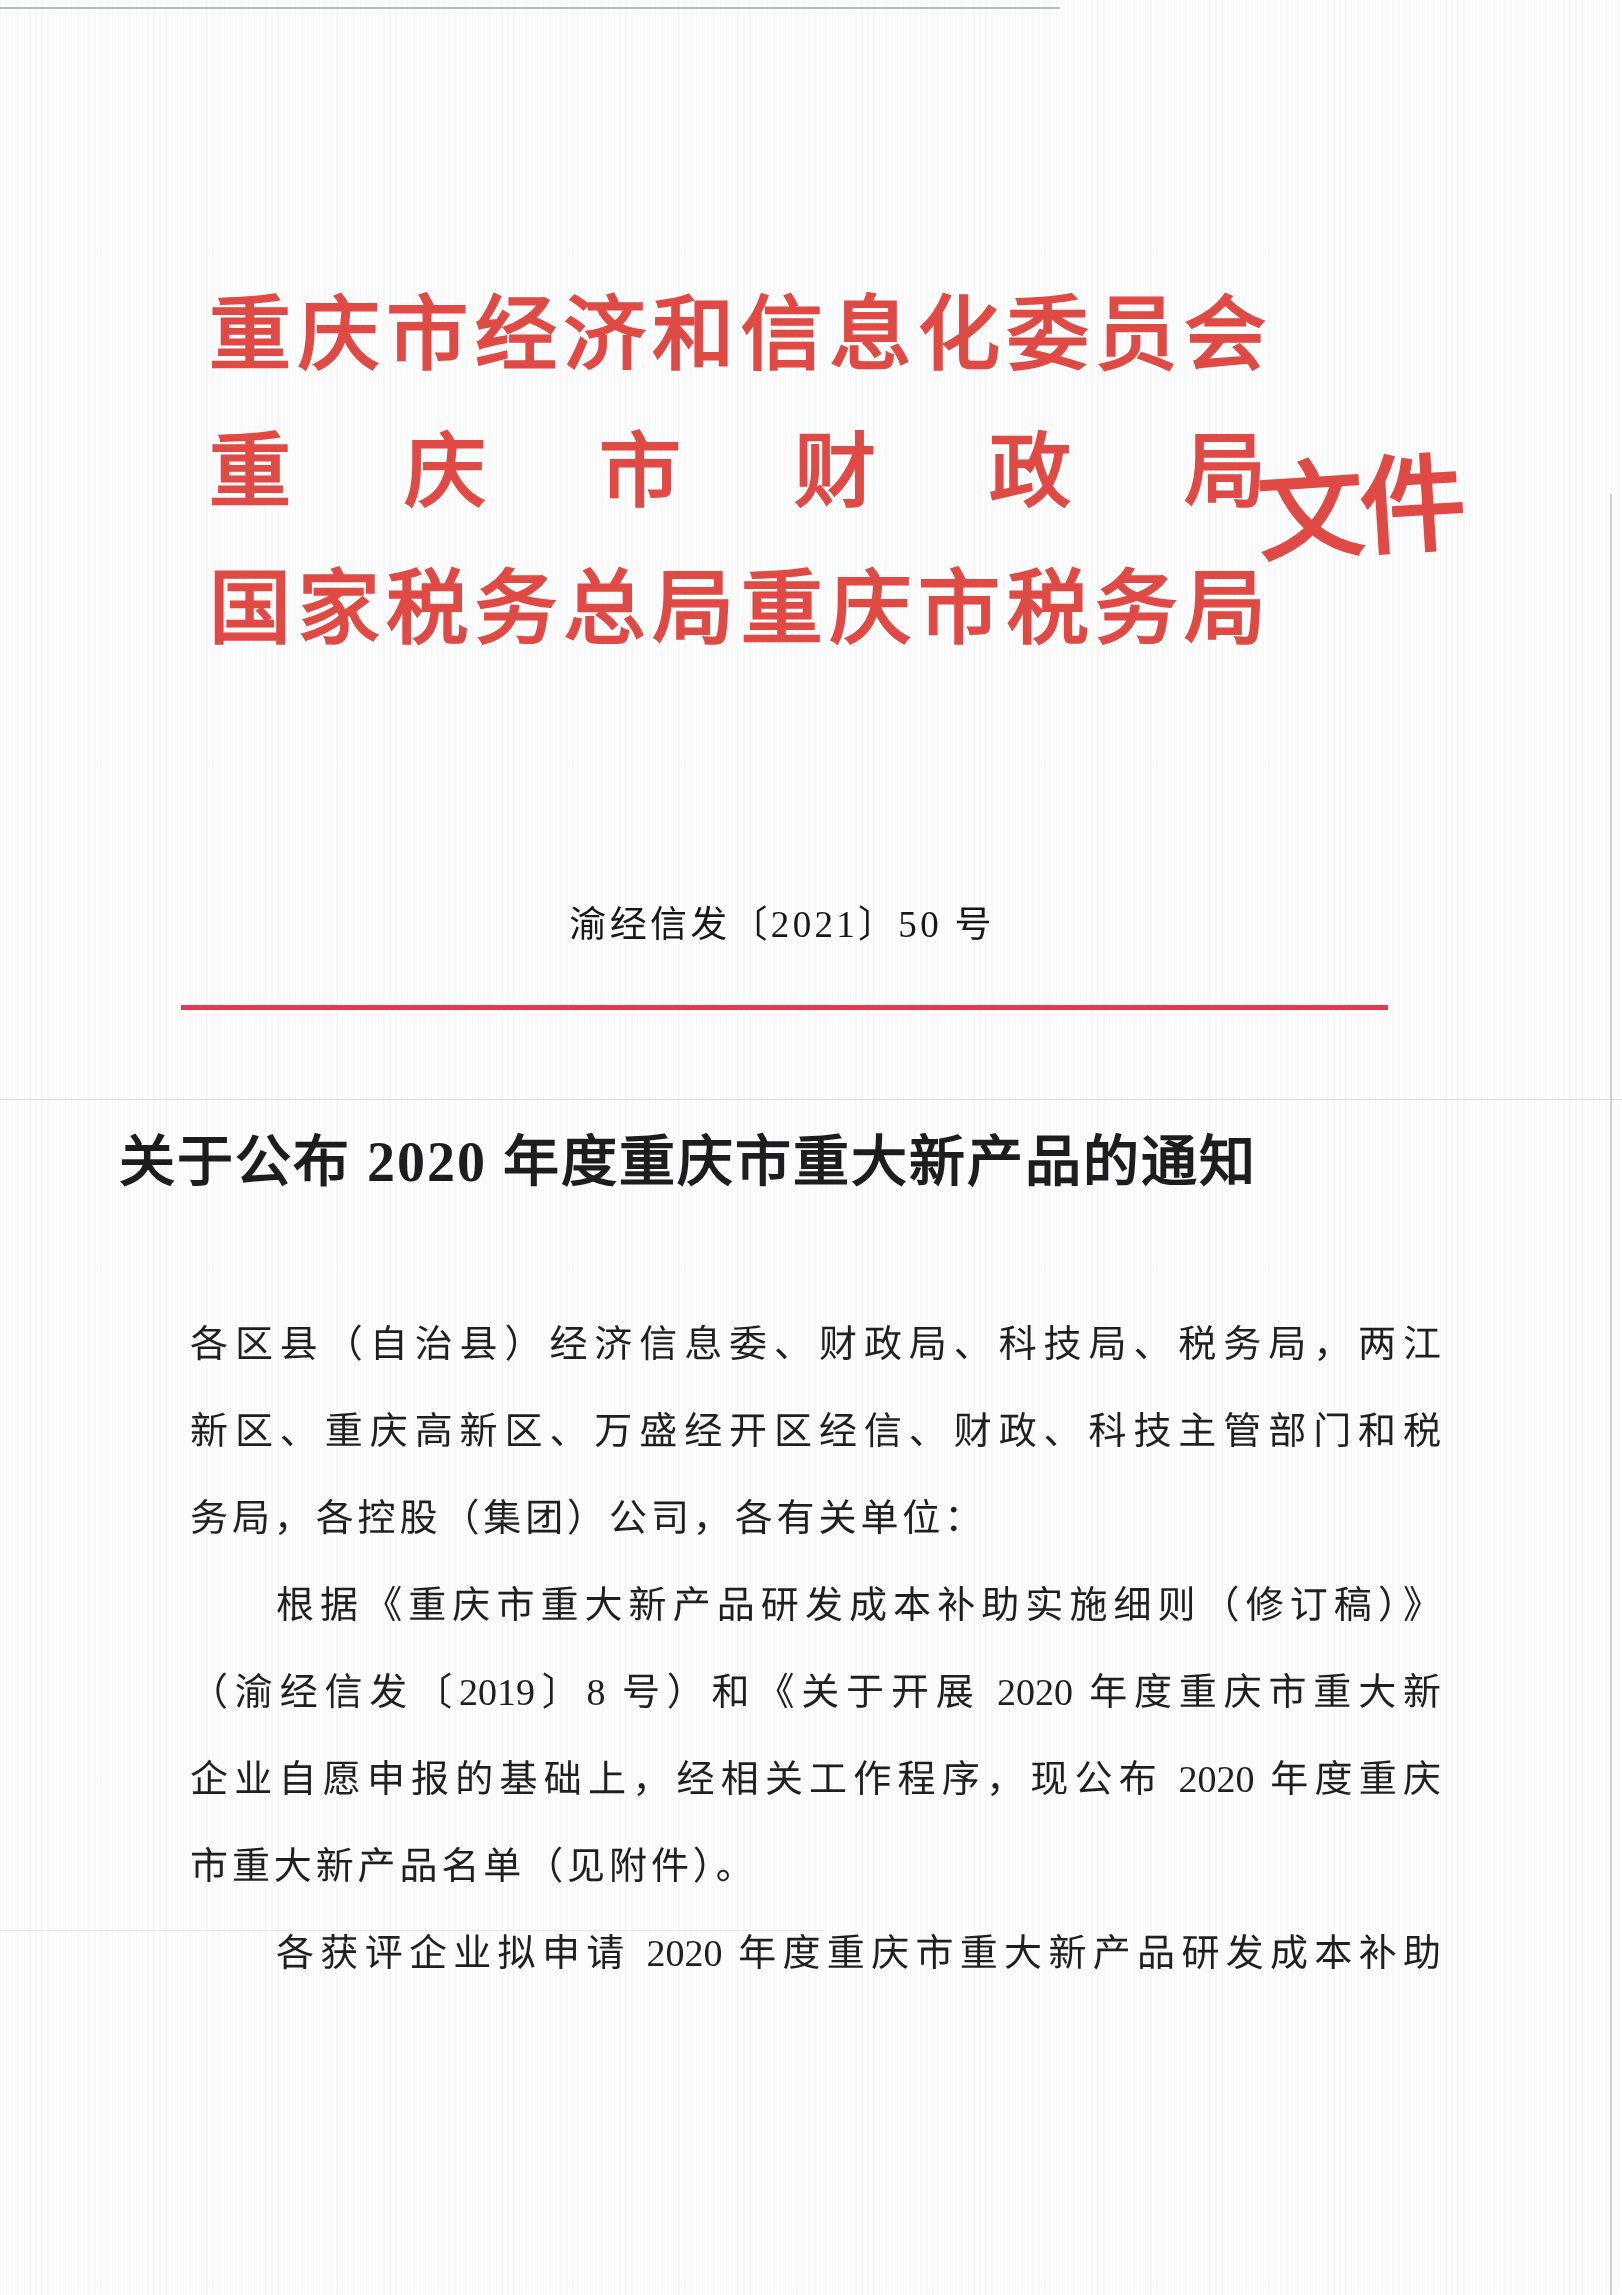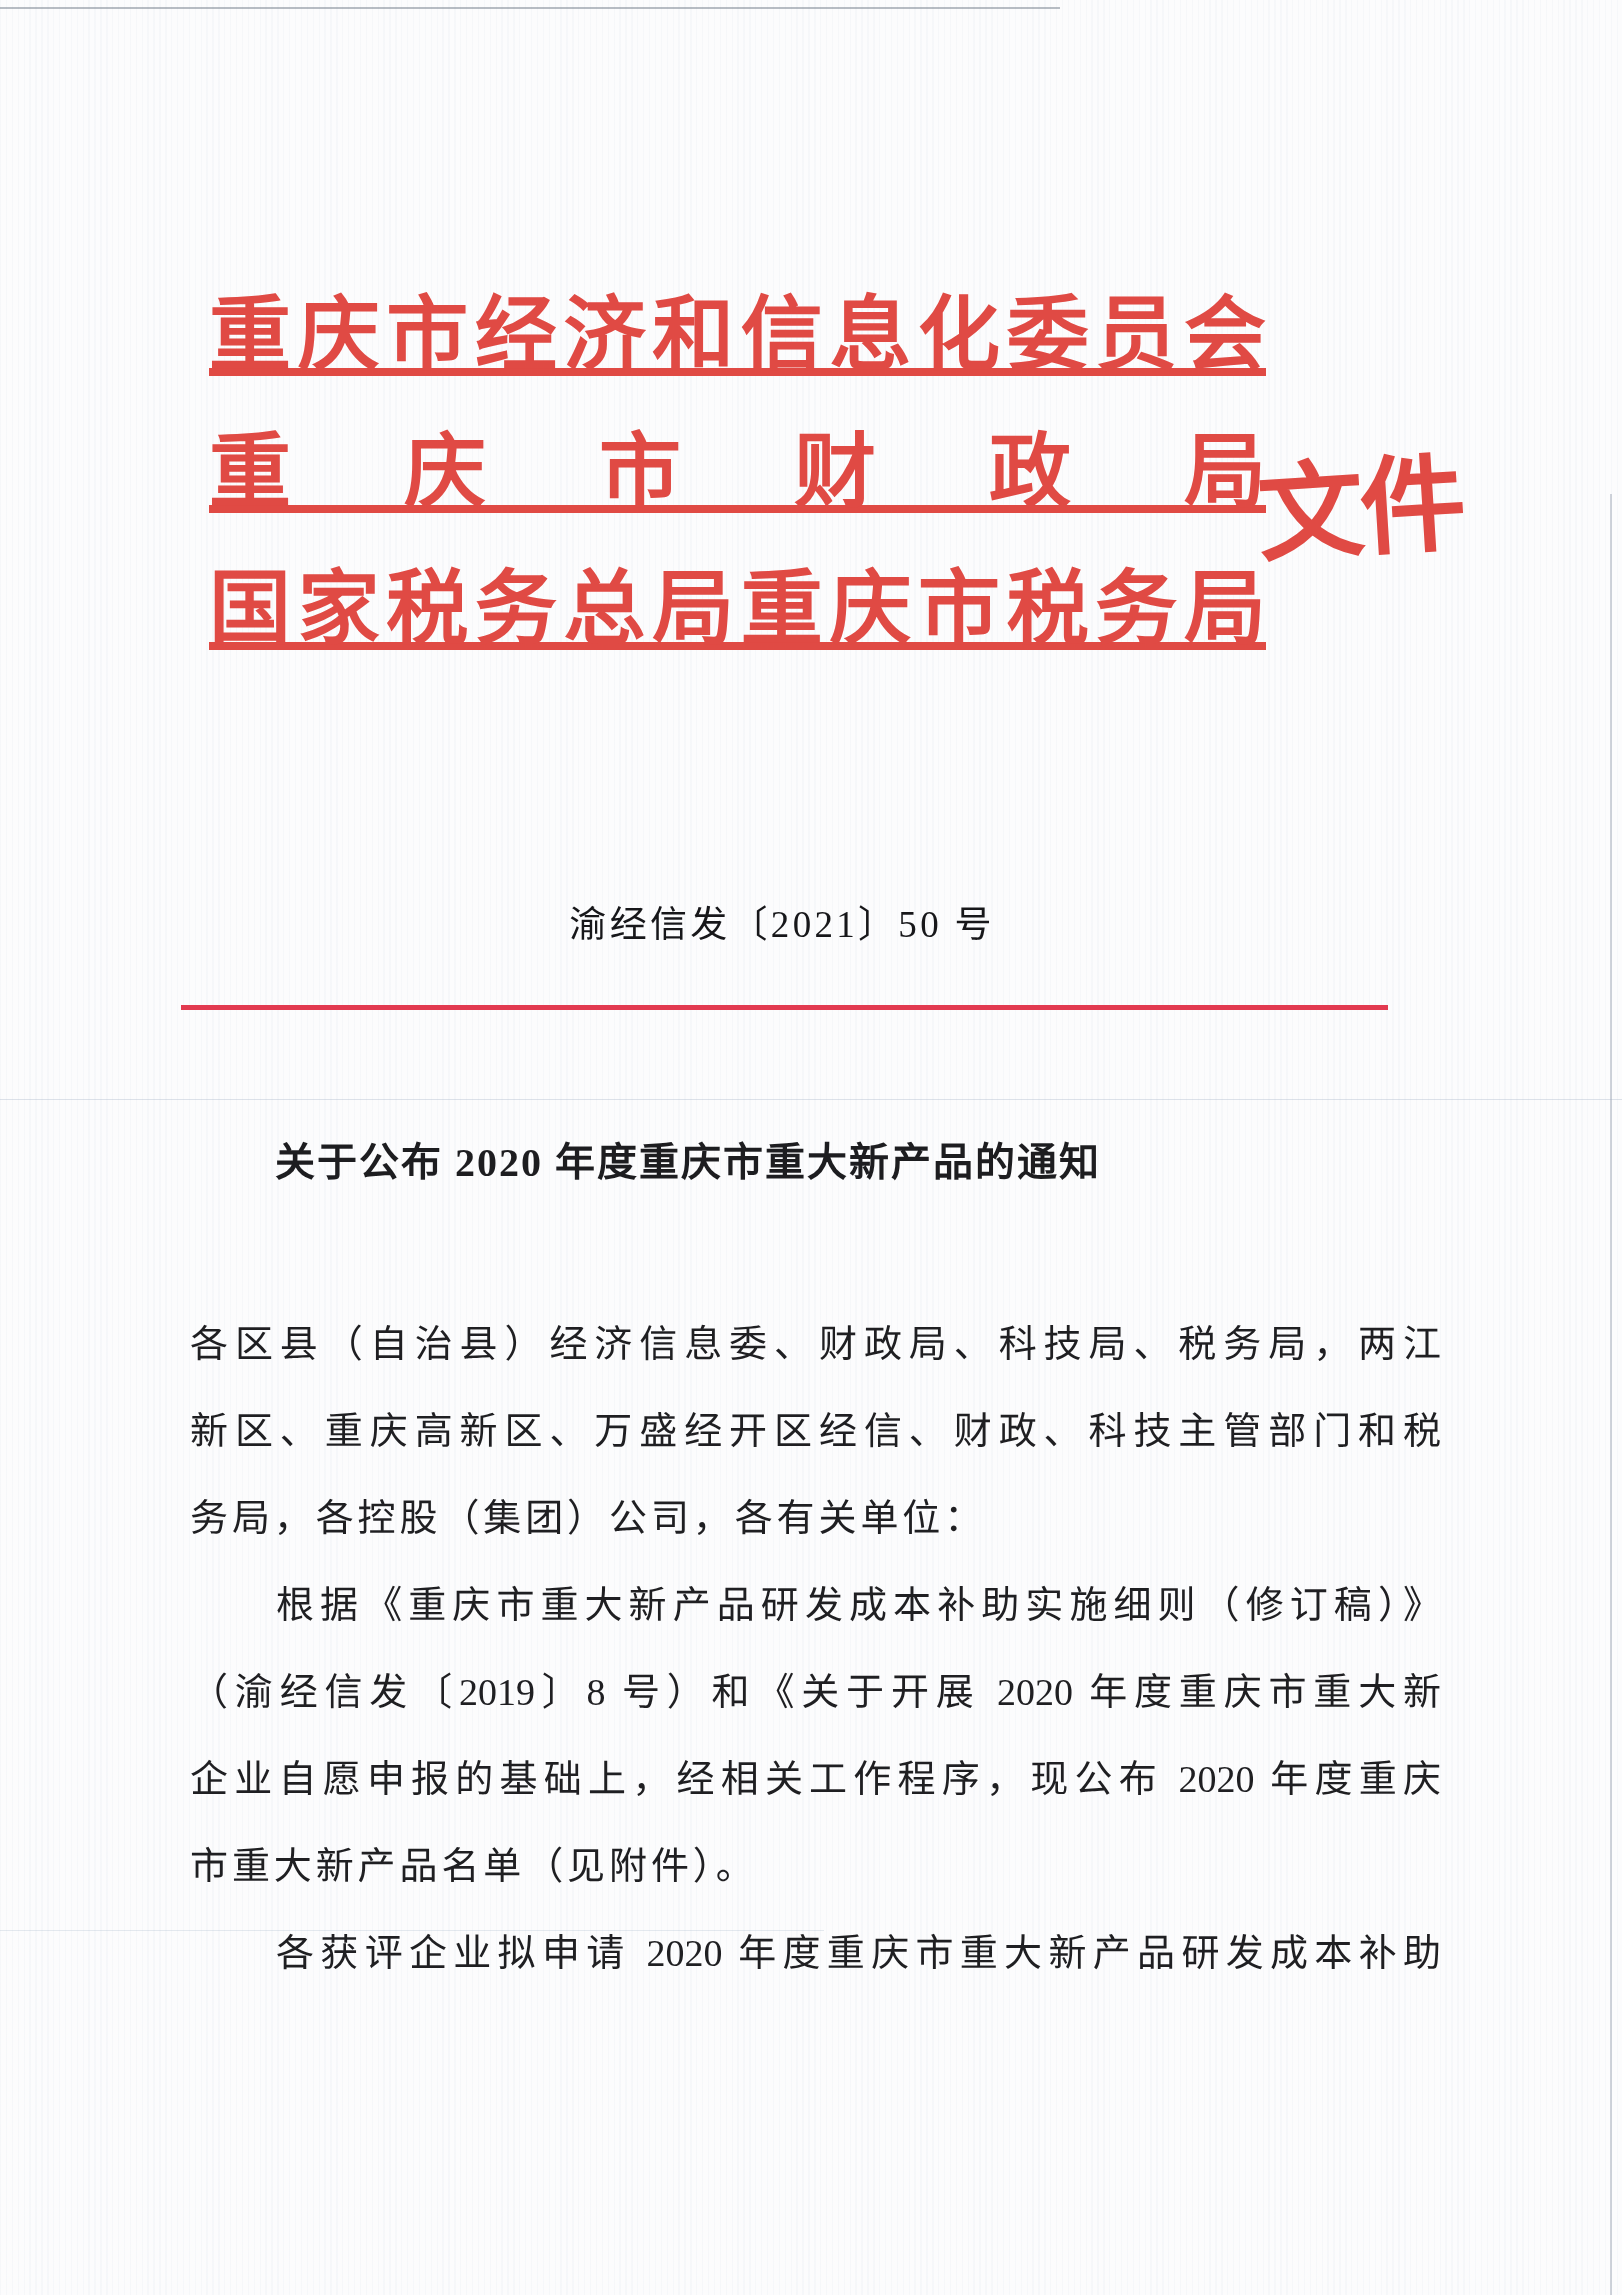--- a/index.html
+++ b/index.html
@@ -38,21 +38,20 @@
     width: 824px; height: 1.3px;
     background: rgba(160,180,200,0.28);
   }
 
   
   .agency-block {
     position: absolute;
     left: 209px; top: 267px;
     width: 1057px;
     color: #e04a44;
-    text-decoration: underline;
   }
   .agency-line {
     height: 137px;
     line-height: 137px;
     font-size: 82px;
     font-weight: 700;
     text-align: justify;
     text-align-last: justify;
     text-justify: inter-character;
     white-space: nowrap;
@@ -89,21 +88,21 @@
     width: 1207px; height: 5.2px;
     background: #e23a50;
   }
 
   
   .notice-title {
     position: absolute;
     top: 1120px; left: 0;
     width: 1376px;
     text-align: center;
-    font-size: 40px;
+    font-size: 56px;
     line-height: 85px;
     font-weight: 700;
     letter-spacing: 2px;
     color: #1d1d20;
   }
 
   
   .body-block {
     position: absolute;
     left: 190px; top: 1301px;

